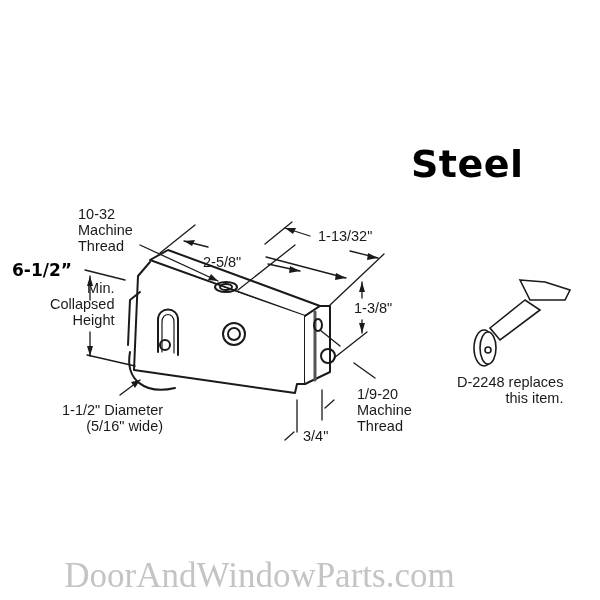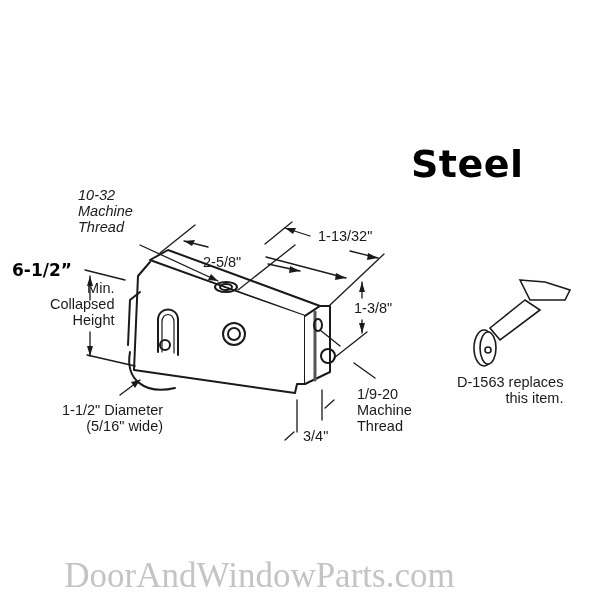--- a/index.html
+++ b/index.html
@@ -99,28 +99,28 @@
     <circle cx="488" cy="350" r="3"></circle>
   </g>
 </svg>
 
 <div class="material">Steel</div>
 <div class="height-big">6-1/2”</div>
 
 <div class="lbl" style="left:50px; top:280px;">Min.
 Collapsed
 Height</div>
-<div class="lbl left" style="left:78px; top:187px;font-style:italic;">10-32
+<div class="lbl left" style="left:78px; top:206px;">10-32
 Machine
 Thread</div>
 <div class="lbl left" style="left:203px; top:254px;">2-5/8"</div>
 <div class="lbl left" style="left:318px; top:228px;">1-13/32"</div>
 <div class="lbl left" style="left:354px; top:300px;">1-3/8"</div>
 <div class="lbl left" style="left:357px; top:386px;">1/9-20
 Machine
 Thread</div>
 <div class="lbl" style="left:62px; top:402px;">1-1/2" Diameter
 (5/16" wide)</div>
 <div class="lbl left" style="left:303px; top:428px;">3/4"</div>
-<div class="lbl" style="left:457px; top:374px;">D-1563 replaces
+<div class="lbl" style="left:457px; top:374px;">D-2248 replaces
 this item.</div>
 
 <div class="watermark">DoorAndWindowParts.com</div>
 
 </body></html>

